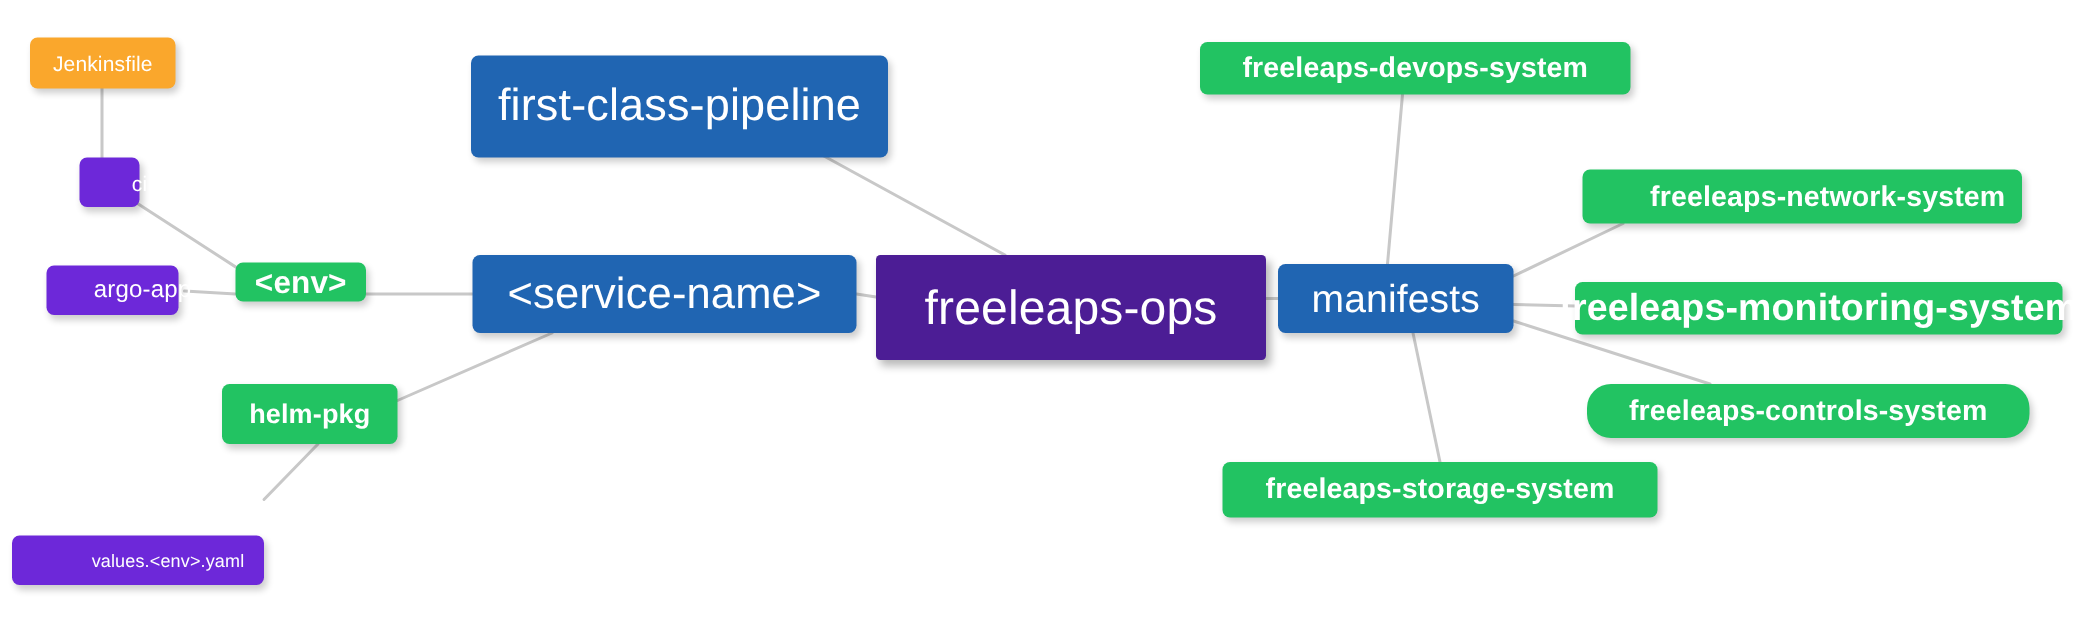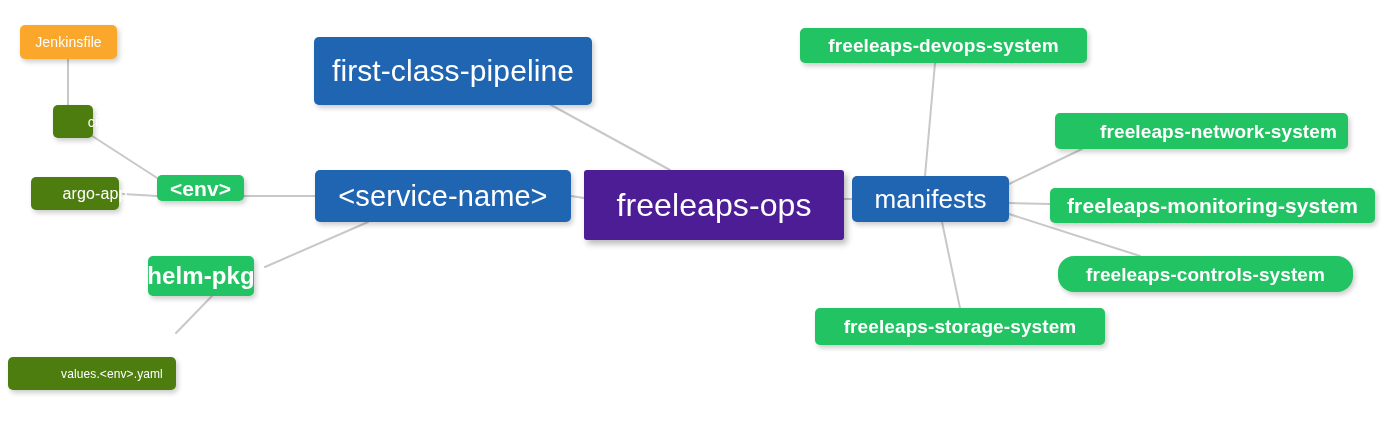--- a/index.html
+++ b/index.html
@@ -42,21 +42,21 @@
     user-select: none;
   }
   .node.root {
     background: #4c1d95;
     border-radius: 3px;
     box-shadow: 3px 4px 6px rgba(0,0,0,0.28);
   }
   .node.blue   { background: #2065b2; }
   .node.green  { background: #22c362; font-weight: bold; }
   .node.orange { background: #faa72c; }
-  .node.red    { background: #4d7c0f; padding-left: 40px; }
+  .node.red    { background: #6d28d9; padding-left: 40px; }
 </style>
 </head>
 <body>
 
 <div id="canvas">
   <svg id="edge-layer" viewBox="0 0 1390 421" xmlns="http://www.w3.org/2000/svg">
       <line x1="68" y1="59" x2="68" y2="105" stroke="#c8c8c8" stroke-width="2" stroke-linecap="round"></line>
       <line x1="86" y1="132" x2="185" y2="196" stroke="#c8c8c8" stroke-width="2" stroke-linecap="round"></line>
       <line x1="123" y1="194" x2="157" y2="196" stroke="#c8c8c8" stroke-width="2" stroke-linecap="round"></line>
       <line x1="244" y1="196" x2="315" y2="196" stroke="#c8c8c8" stroke-width="2" stroke-linecap="round"></line>
@@ -69,25 +69,25 @@
       <line x1="1009" y1="184" x2="1082" y2="149" stroke="#c8c8c8" stroke-width="2" stroke-linecap="round"></line>
       <line x1="1009" y1="203" x2="1050" y2="204" stroke="#c8c8c8" stroke-width="2" stroke-linecap="round"></line>
       <line x1="1009" y1="214" x2="1140" y2="256" stroke="#c8c8c8" stroke-width="2" stroke-linecap="round"></line>
       <line x1="942" y1="222" x2="960" y2="308" stroke="#c8c8c8" stroke-width="2" stroke-linecap="round"></line>
     </svg>
   <div id="node-layer">
       <div class="node orange" style="left: 20px; top: 25px; width: 97px; height: 34px; font-size: 14px;">Jenkinsfile</div>
       <div class="node red" style="left: 53px; top: 105px; width: 33px; height: 33px; font-size: 14px;">ci</div>
       <div class="node red" style="left: 31px; top: 177px; width: 88px; height: 33px; font-size: 16px;">argo-app</div>
       <div class="node green" style="left: 157px; top: 175px; width: 87px; height: 26px; font-size: 21px;">&lt;env&gt;</div>
-      <div class="node green" style="left: 148px; top: 256px; width: 106px; height: 40px; font-size: 24px;">helm-pkg</div>
+      <div class="node green" style="left: 148px; top: 256px; width: 117px; height: 40px; font-size: 18px;">helm-pkg</div>
       <div class="node red" style="left: 8px; top: 333px; width: 168px; height: 33px; font-size: 12px; margin-top: 24px;">values.&lt;env&gt;.yaml</div>
       <div class="node blue" style="left: 314px; top: 37px; width: 278px; height: 68px; font-size: 30px;">first-class-pipeline</div>
       <div class="node blue" style="left: 315px; top: 170px; width: 256px; height: 52px; font-size: 29px;">&lt;service-name&gt;</div>
       <div class="node root" style="left: 584px; top: 170px; width: 260px; height: 70px; font-size: 32px;">freeleaps-ops</div>
       <div class="node blue" style="left: 852px; top: 176px; width: 157px; height: 46px; font-size: 26px;">manifests</div>
       <div class="node green" style="left: 800px; top: 28px; width: 287px; height: 35px; font-size: 19px;">freeleaps-devops-system</div>
       <div class="node green" style="left: 1055px; top: 113px; width: 293px; height: 36px; font-size: 19px; padding-left: 34px;">freeleaps-network-system</div>
-      <div class="node green" style="left: 1050px; top: 188px; width: 325px; height: 35px; font-size: 21px;">freeleaps-monitoring-system</div>
+      <div class="node green" style="left: 1050px; top: 188px; width: 325px; height: 35px; font-size: 25px;">freeleaps-monitoring-system</div>
       <div class="node green" style="left: 1058px; top: 256px; width: 295px; height: 36px; font-size: 19px; border-radius: 16px;">freeleaps-controls-system</div>
       <div class="node green" style="left: 815px; top: 308px; width: 290px; height: 37px; font-size: 19px;">freeleaps-storage-system</div>
     </div>
 </div>
 
 </body></html>

